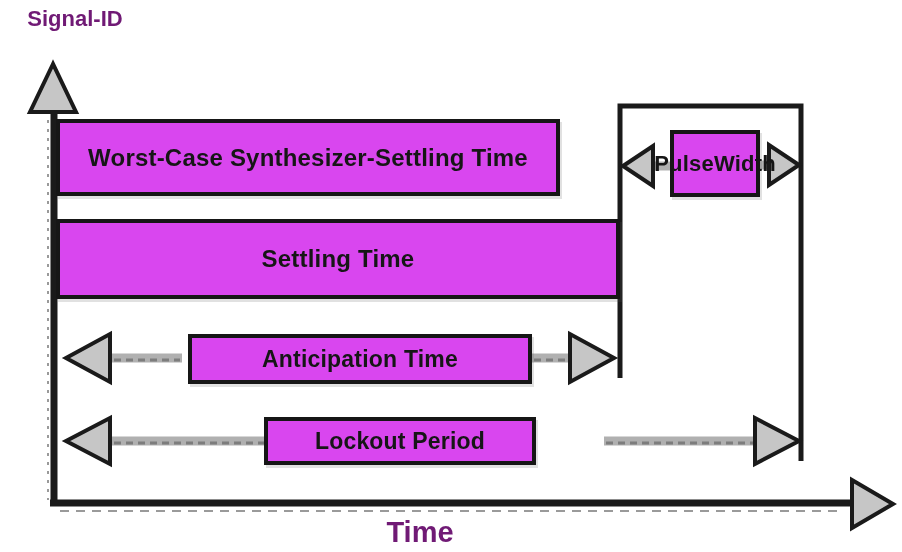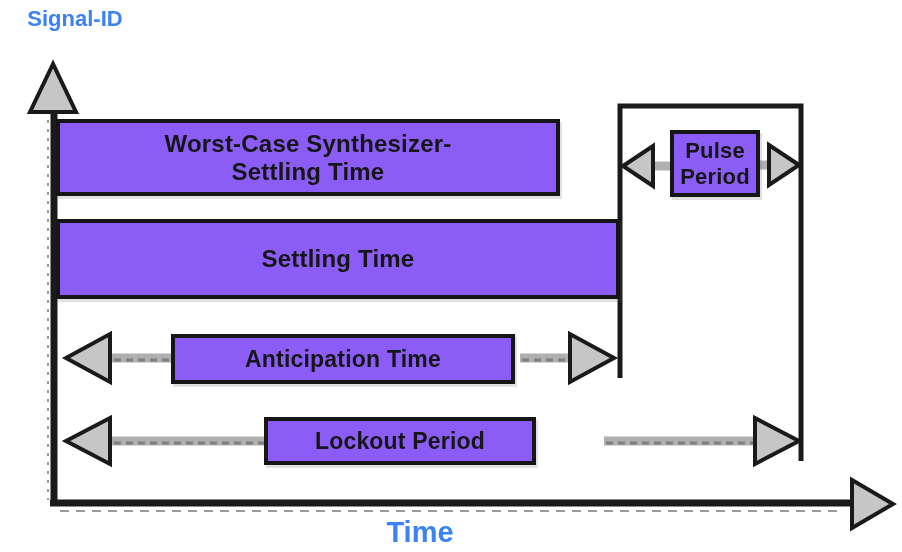--- a/index.html
+++ b/index.html
@@ -18,43 +18,43 @@
   }
   #vector-layer {
     position: absolute;
     left: 0; top: 0;
     width: 902px;
     height: 552px;
   }
   .label-box {
     position: absolute;
     box-sizing: border-box;
-    background: #8b5cf6;
+    background: #d946ef;
     border: 4px solid #161616;
     display: flex;
-    flex-direction: column;
+    flex-direction: row;
     justify-content: center;
     align-items: center;
     text-align: center;
     font-weight: bold;
     font-size: 23px;
     line-height: 28px;
     color: #161616;
     letter-spacing: 0.2px;
     box-shadow: 2px 3px 0 rgba(90,90,90,0.18);
   }
   #synth-box  { left: 56px;  top: 119px; width: 504px; height: 77px; font-size: 24px; }
   #atten-box  { left: 56px;  top: 219px; width: 564px; height: 80px; font-size: 24px; }
-  #antic-box  { left: 171px; top: 334px; width: 344px; height: 50px; }
+  #antic-box  { left: 188px; top: 334px; width: 344px; height: 50px; }
   #lockout-box{ left: 264px; top: 417px; width: 272px; height: 48px; }
   #pw-box     { left: 670px; top: 130px; width: 90px;  height: 67px; font-size: 22px; line-height: 26px; }
   .free-label {
     position: absolute;
     font-weight: bold;
-    color: #3b82f6;
+    color: #701a75;
     text-align: center;
   }
   #signal-label {
     left: 2px; top: 6px; width: 146px;
     font-size: 22px; line-height: 25px;
   }
   #time-label {
     left: 330px; top: 519px; width: 180px;
     font-size: 29px; line-height: 26px;
   }
@@ -121,20 +121,20 @@
   <div id="antic-box" class="label-box">
     <div>Anticipation Time</div>
   </div>
 
   <div id="lockout-box" class="label-box">
     <div>Lockout Period</div>
   </div>
 
   <div id="pw-box" class="label-box">
     <div>Pulse</div>
-    <div>Period</div>
+    <div>Width</div>
   </div>
 
   <div id="time-label" class="free-label">
     <div>Time</div>
   </div>
 
 </div>
 
 </body></html>

